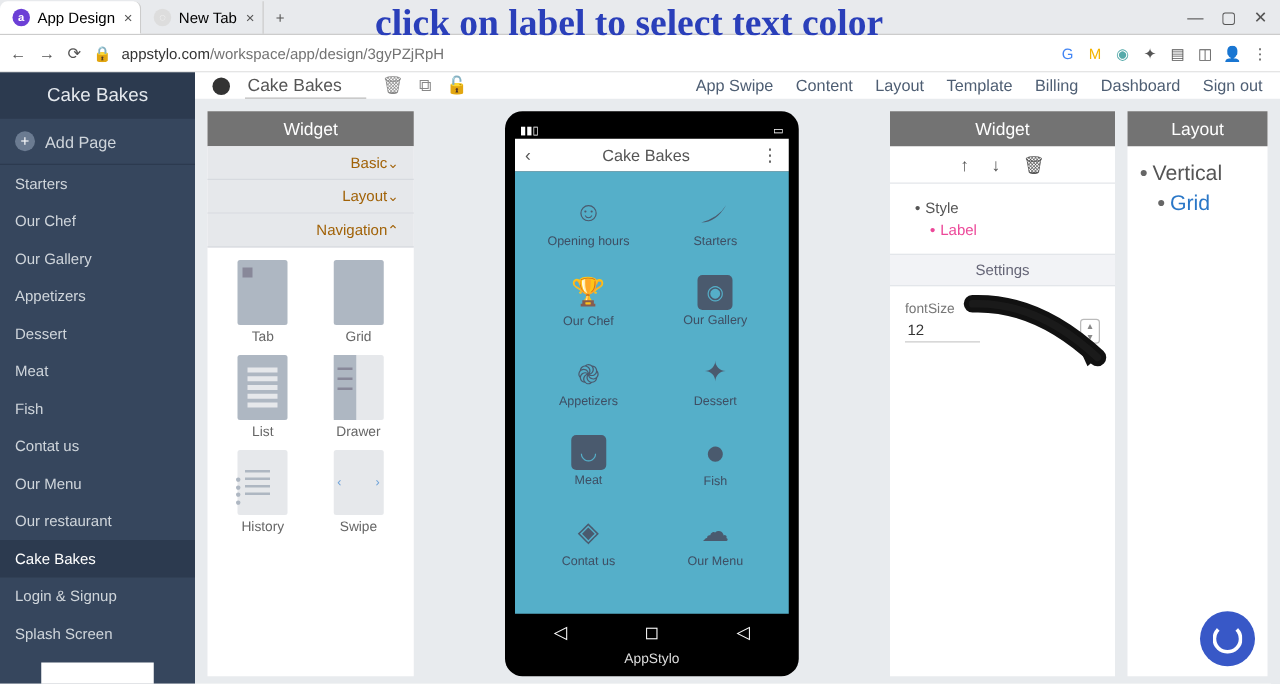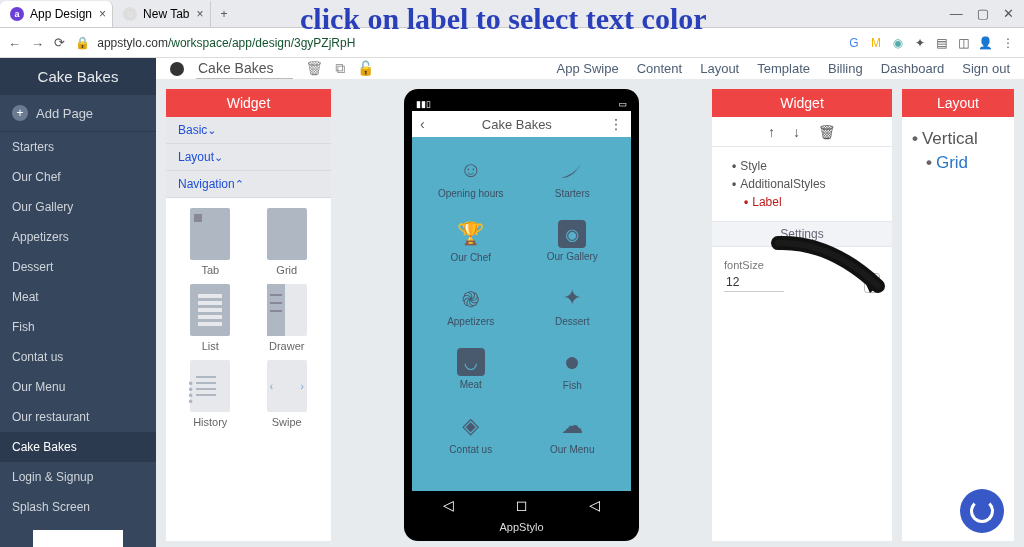--- a/index.html
+++ b/index.html
@@ -32,23 +32,23 @@
 
 .workspace{flex:1;background:#e8ebee;display:flex;flex-direction:column;position:relative}
 .top-bar{height:46px;background:#fff;display:flex;align-items:center;padding:0 14px;gap:12px;font-size:14px;color:#374a60}
 .tb-dot{width:14px;height:14px;border-radius:50%;background:#333}
 .tb-name{border-bottom:1px solid #bbb;padding:2px 20px 2px 2px;font-size:14px;color:#555}
 .tb-icons{display:flex;gap:12px;color:#888;font-size:14px}
 .tb-menu{margin-left:auto;display:flex;gap:18px;font-size:13px;color:#4e5e73}
 
 .mid{flex:1;display:flex;gap:10px;padding:10px;position:relative}
 .panel{background:#fff;display:flex;flex-direction:column;font-size:13px;color:#555}
-.panel-h{background:#ef4444;color:#fff;text-align:center;padding:6px;font-size:14px}
+.panel-h{background:#737373;color:#fff;text-align:center;padding:6px;font-size:14px}
 .wleft{width:165px}
-.wsec{display:flex;justify-content:flex-start;align-items:center;padding:6px 12px;background:#e6e8eb;border-bottom:1px solid #d7dadf;color:#1d4ed8;font-size:12px}
+.wsec{display:flex;justify-content:flex-end;align-items:center;padding:6px 12px;background:#e6e8eb;border-bottom:1px solid #d7dadf;color:#a16207;font-size:12px}
 .wsec .chev{font-size:11px}
 .wgrid{display:grid;grid-template-columns:repeat(2,1fr);gap:8px;padding:10px;justify-items:center}
 .wthumb{width:40px;height:52px;background:#aeb7c2;border-radius:2px;display:flex;align-items:center;justify-content:center;position:relative}
 .wlabel{font-size:11px;color:#666;margin-top:4px;text-align:center}
 .wcell{display:flex;flex-direction:column;align-items:center}
 .wthumb.tab-t{flex-direction:column;justify-content:flex-start}
 .wthumb.tab-t::before{content:"";position:absolute;top:6px;left:4px;width:8px;height:8px;background:#889}
 .wthumb.grid-t{display:grid;grid-template-columns:repeat(3,1fr);gap:3px;padding:8px;background:#aeb7c2}
 .wthumb.grid-t i{background:#e6e8eb;border-radius:1px}
 .wthumb.list-t{flex-direction:column;gap:3px;padding:8px}
@@ -76,21 +76,21 @@
 .gcell .gl{font-size:10px;color:#3e4e63}
 .ph-nav{height:28px;display:flex;justify-content:space-around;align-items:center;color:#fff;font-size:14px}
 .ph-brand{text-align:center;color:#ddd;font-size:11px;padding:2px}
 
 .wright{width:180px}
 .wr-tools{height:30px;display:flex;justify-content:center;gap:18px;align-items:center;color:#555;font-size:14px;border-bottom:1px solid #e3e6ea}
 .tree{padding:10px 8px;font-size:12px;color:#555}
 .tree div{padding:2px 0}
 .tree .l1{padding-left:12px}
 .tree .l2{padding-left:24px}
-.tree .link{color:#b91c1c}
+.tree .link{color:#ec4899}
 .tree b{margin-right:4px}
 .settings-h{background:#f2f3f6;text-align:center;padding:5px;font-size:12px;color:#667;border-top:1px solid #e3e6ea;border-bottom:1px solid #e3e6ea}
 .setting-row{padding:12px;font-size:11px;color:#777}
 .setting-row .sl{margin-bottom:2px}
 .setting-row .sv{border-bottom:1px solid #ccc;width:60px;padding:2px;font-size:12px;color:#333;display:inline-block}
 .stepper{float:right;width:16px;height:20px;border:1px solid #bbb;border-radius:3px;font-size:8px;display:flex;flex-direction:column;align-items:center;justify-content:center;color:#888}
 
 .layout-panel{width:112px}
 .layout-list{padding:10px;font-size:17px;color:#555}
 .layout-list .li{padding:2px 0}
@@ -124,21 +124,21 @@
   </div>
 </div>
 <div class="browser-bar">
   <div class="nav-icons">
     <span>←</span>
     <span>→</span>
     <span>⟳</span>
   </div>
   <div class="url">
     <span class="lock">🔒</span>
-    <span>appstylo.com</span><span style="color:#14532d">/workspace/app/design/3gyPZjRpH</span>
+    <span>appstylo.com</span><span style="color:#737373">/workspace/app/design/3gyPZjRpH</span>
   </div>
   <div class="ext-icons">
     <span style="color:#4285f4">G</span>
     <span style="color:#f4b400">M</span>
     <span style="color:#5aa">◉</span>
     <span>✦</span>
     <span>▤</span>
     <span>◫</span>
     <span>👤</span>
     <span>⋮</span>
@@ -388,21 +388,20 @@
 
       <div class="panel wright">
         <div class="panel-h">Widget</div>
         <div class="wr-tools">
           <span>↑</span>
           <span>↓</span>
           <span>🗑</span>
         </div>
         <div class="tree">
           <div class="l1"><b>•</b><span>Style</span></div>
-          <div class="l1"><b>•</b><span>AdditionalStyles</span></div>
           <div class="l2 link"><b>•</b><span>Label</span></div>
         </div>
         <div class="settings-h">Settings</div>
         <div class="setting-row">
           <div class="sl">fontSize</div>
           <span class="sv">12</span>
           <span class="stepper">▴<br>▾</span>
         </div>
       </div>
 

